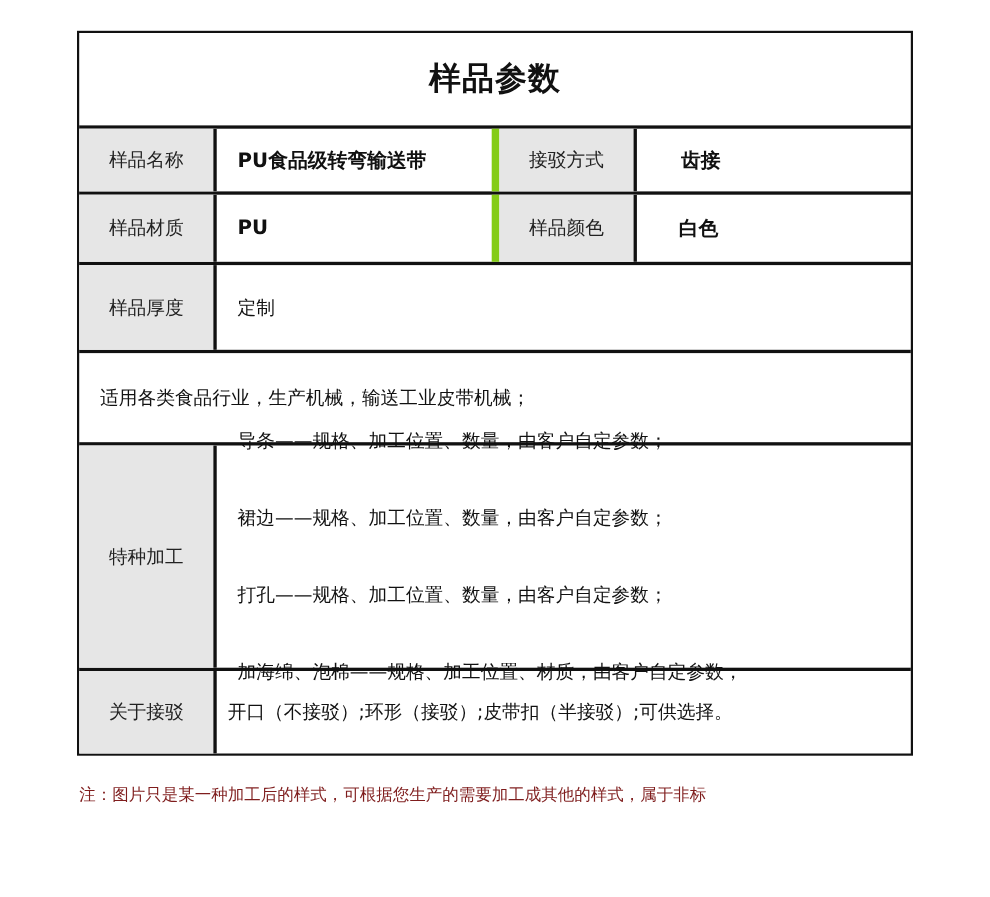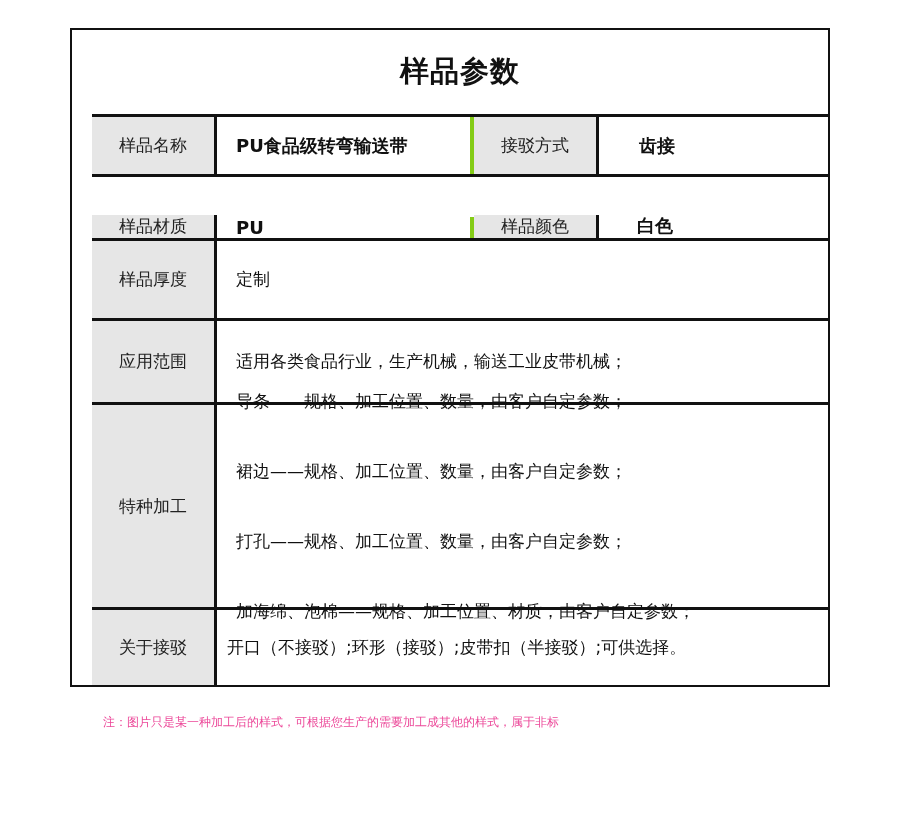--- a/index.html
+++ b/index.html
@@ -1,60 +1,59 @@
 <!DOCTYPE html>
 <html><head>
 <meta charset="utf-8">
 <style>
   html, body { margin:0; padding:0; background:#ffffff; }
   body { width:900px; height:815px; position:relative; font-family:"DejaVu Sans", "Liberation Sans", sans-serif; color:#111; }
-  .tbl { position:absolute; left:70px; top:28px; width:760px; border:2px solid #111; box-sizing:border-box;padding-left:20px; }
+  .tbl { position:absolute; left:70px; top:28px; width:760px; border:2px solid #111; box-sizing:border-box; }
   .row { display:flex; border-top:3px solid #111; box-sizing:border-box; }
   .title-row { height:84px; display:flex; align-items:center; justify-content:center; }
   .title { font-size:29px; font-weight:bold; letter-spacing:1px; }
   .cell { box-sizing:border-box; display:flex; align-items:center; font-size:17px; }
   .lbl { background:#e6e6e6; justify-content:center; color:#222; }
   .c1 { width:125px; border-right:3px solid #111; }
-  .c2 { width:257px; border-right:4px solid #84cc16; padding-left:19px; font-weight:bold; font-size:18px; }
+  .c2 { width:257px; border-right:7px solid #84cc16; padding-left:19px; font-weight:bold; font-size:18px; }
   .c3 { width:125px; border-right:3px solid #111; }
   .c4 { flex:1; padding-left:40px; font-weight:bold; font-size:18px; }
   .c4b { padding-left:38px;border-radius:17px; }
   .wide { flex:1; padding-left:19px; }
   .multi { flex-direction:column; align-items:flex-start; justify-content:center; line-height:29px;gap:41px; }
-  .note { position:absolute; left:72px; top:707px; width:770px; font-size:12px; line-height:31px; color:#ec4899;margin-left:31px; }
+  .note { position:absolute; left:72px; top:707px; width:770px; font-size:15px; line-height:31px; color:#7f1d1d; }
 </style>
 </head>
 <body>
 
 <div class="tbl">
   <div class="title-row">
     <span class="title">样品参数</span>
   </div>
 
   <div class="row" style="height:60px;">
     <div class="cell lbl c1">样品名称</div>
     <div class="cell c2">PU食品级转弯输送带</div>
     <div class="cell lbl c3">接驳方式</div>
     <div class="cell c4">齿接</div>
   </div>
 
-  <div class="row" style="height:64px;align-items:flex-end;">
+  <div class="row" style="height:64px;">
     <div class="cell lbl c1">样品材质</div>
     <div class="cell c2">PU</div>
     <div class="cell lbl c3">样品颜色</div>
     <div class="cell c4 c4b">白色</div>
   </div>
 
   <div class="row" style="height:80px;">
     <div class="cell lbl c1">样品厚度</div>
     <div class="cell wide">定制</div>
   </div>
 
   <div class="row" style="height:84px;">
-    <div class="cell lbl c1">应用范围</div>
     <div class="cell wide">适用各类食品行业，生产机械，输送工业皮带机械；</div>
   </div>
 
   <div class="row" style="height:205px;">
     <div class="cell lbl c1">特种加工</div>
     <div class="cell wide multi">
       <div>导条——规格、加工位置、数量，由客户自定参数；</div>
       <div>裙边——规格、加工位置、数量，由客户自定参数；</div>
       <div>打孔——规格、加工位置、数量，由客户自定参数；</div>
       <div>加海绵、泡棉——规格、加工位置、材质，由客户自定参数；</div>

